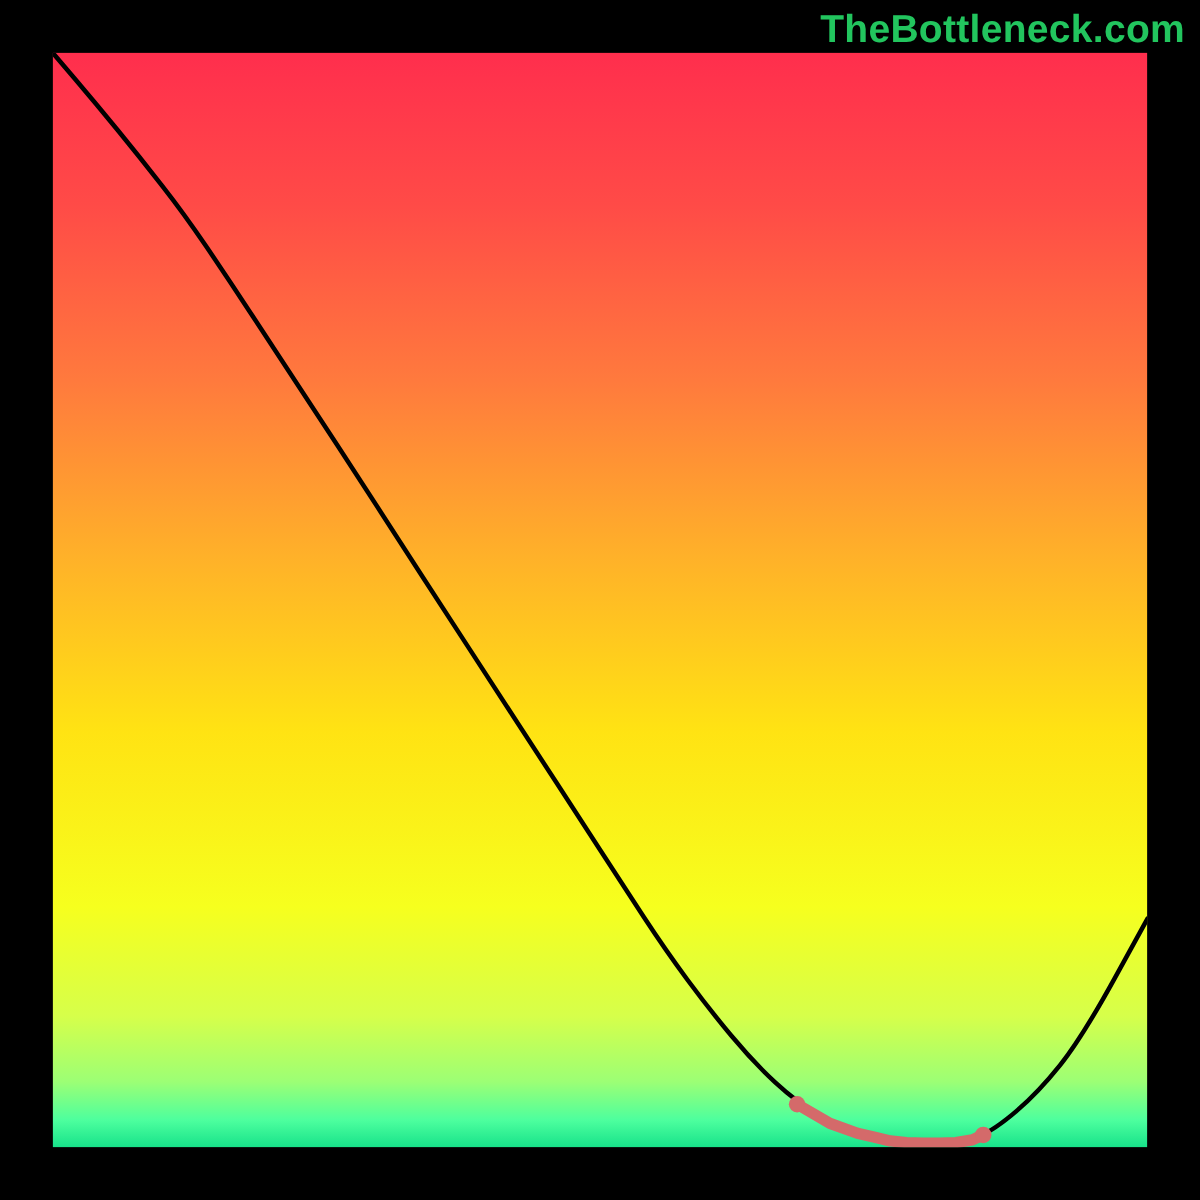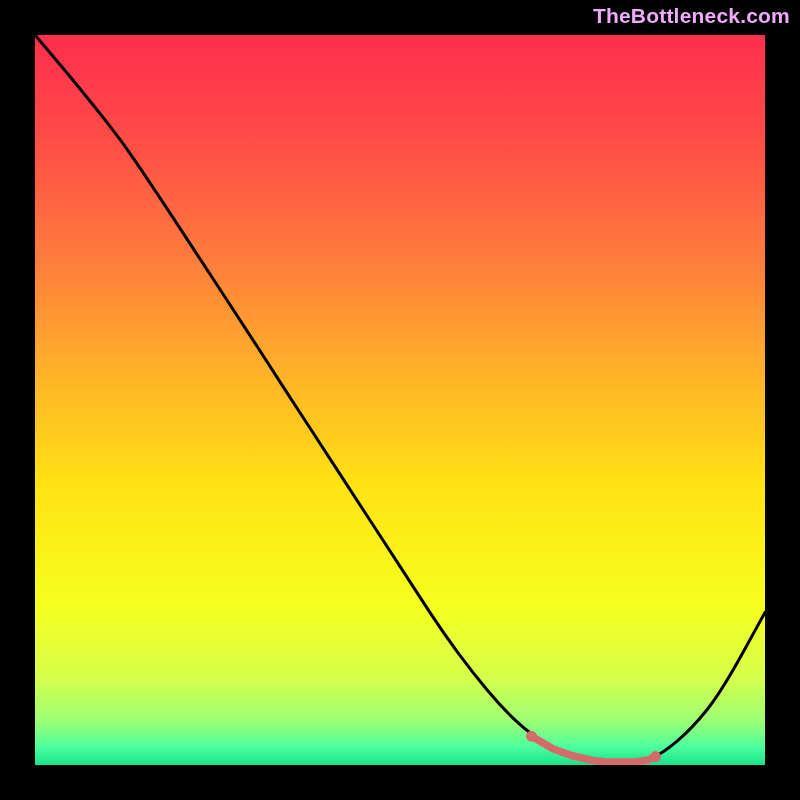--- a/index.html
+++ b/index.html
@@ -14,23 +14,23 @@
     position: relative;
     width: 800px;
     height: 800px;
     background: #000;
   }
   .watermark {
     position: absolute;
     top: 4px;
     right: 10px;
     font-family: Arial, Helvetica, sans-serif;
-    font-size: 21px;
+    font-size: 26px;
     font-weight: 600;
-    color: #f0abfc;
+    color: #22c55e;
     letter-spacing: 0.2px;
     user-select: none;
   }
   .plot {
     position: absolute;
     left: 35px;
     top: 35px;
     width: 730px;
     height: 730px;
     overflow: hidden;

